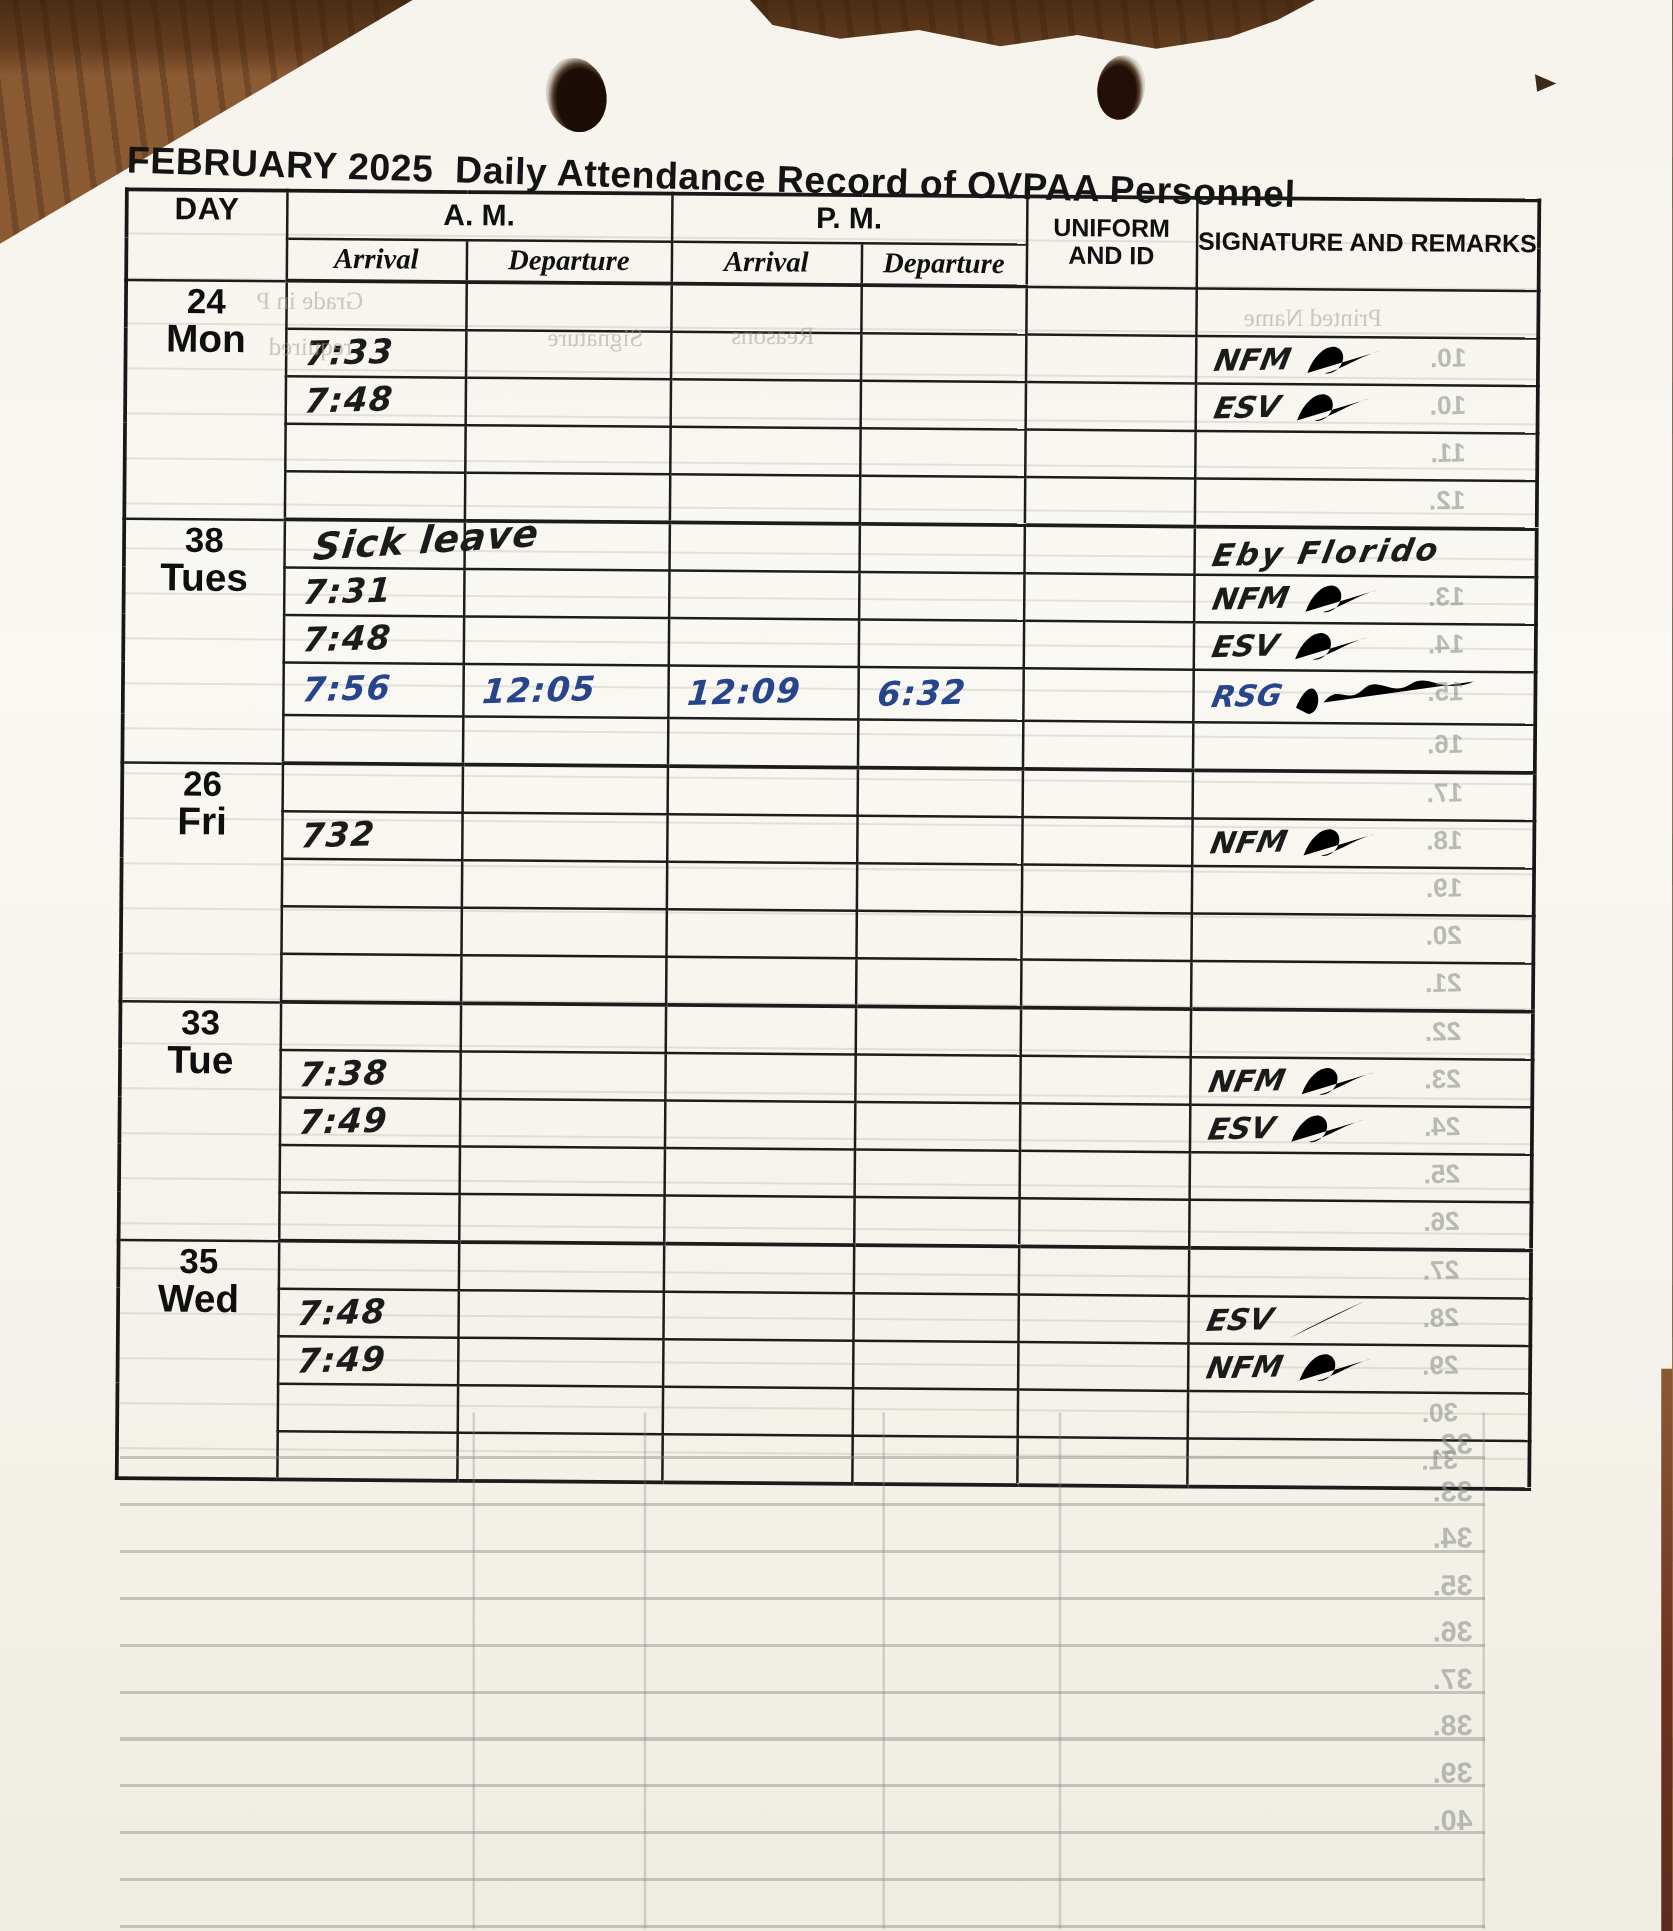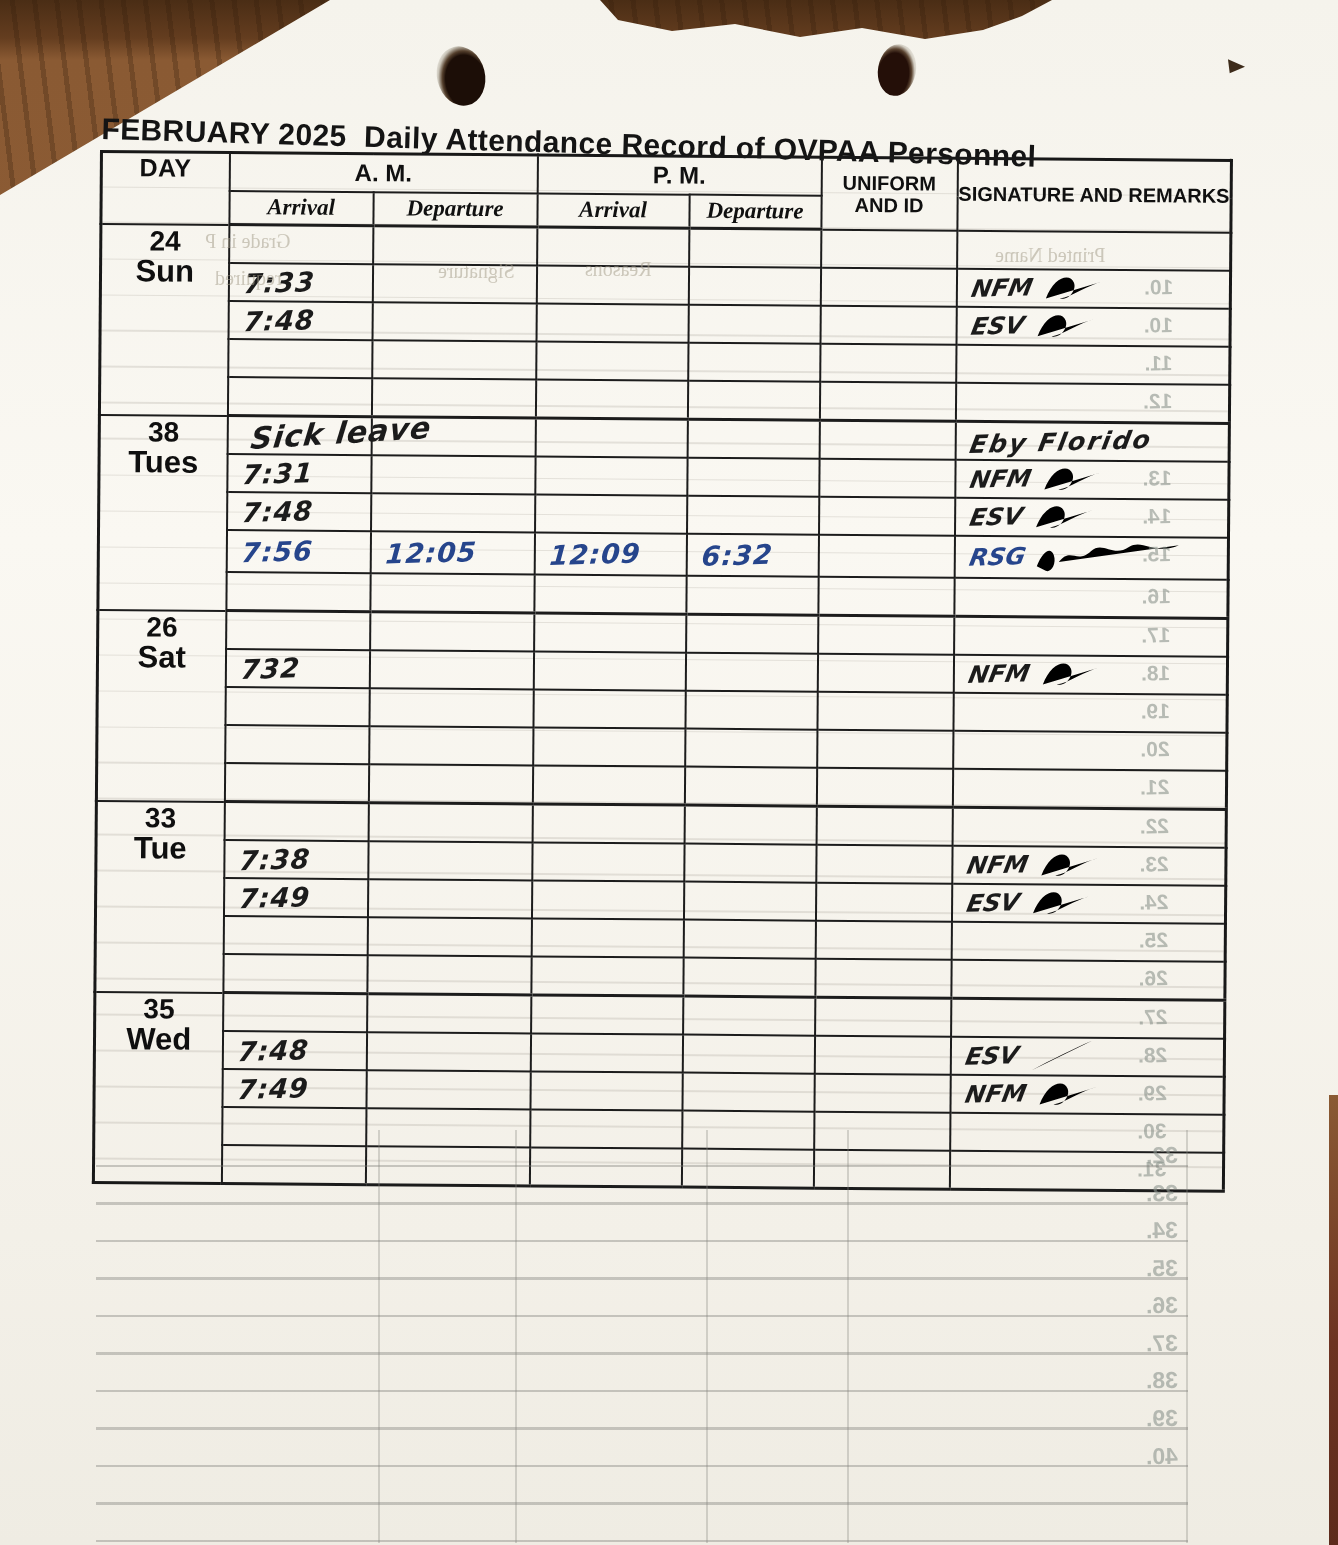--- a/index.html
+++ b/index.html
@@ -143,21 +143,21 @@
   <tr class="hdr-sub" style="height:34px">
     <th class="h-arr">Arrival</th>
     <th class="h-arr">Departure</th>
     <th class="h-arr">Arrival</th>
     <th class="h-arr">Departure</th>
   </tr>
 
   <tr>
     <td class="c-day" rowspan="5">
       <div class="daynum">24</div>
-      <div class="dayname">Sun</div>
+      <div class="dayname">Mon</div>
     </td>
     <td class="c-t"></td>
     <td class="c-t"></td>
     <td class="c-t"></td>
     <td class="c-t"></td>
     <td class="c-u"></td>
     <td class="c-sig"></td>
   </tr>
   <tr>
     <td class="c-t"><span class="hw">7:33</span></td>
@@ -286,21 +286,21 @@
     <td class="c-t"></td>
     <td class="c-u"></td>
     <td class="c-sig">
           <span class="ghostnum">16.</span>
         </td>
   </tr>
 
   <tr>
     <td class="c-day" rowspan="5">
       <div class="daynum">26</div>
-      <div class="dayname">Sat</div>
+      <div class="dayname">Fri</div>
     </td>
     <td class="c-t"></td>
     <td class="c-t"></td>
     <td class="c-t"></td>
     <td class="c-t"></td>
     <td class="c-u"></td>
     <td class="c-sig">
           <span class="ghostnum">17.</span>
         </td>
   </tr>

